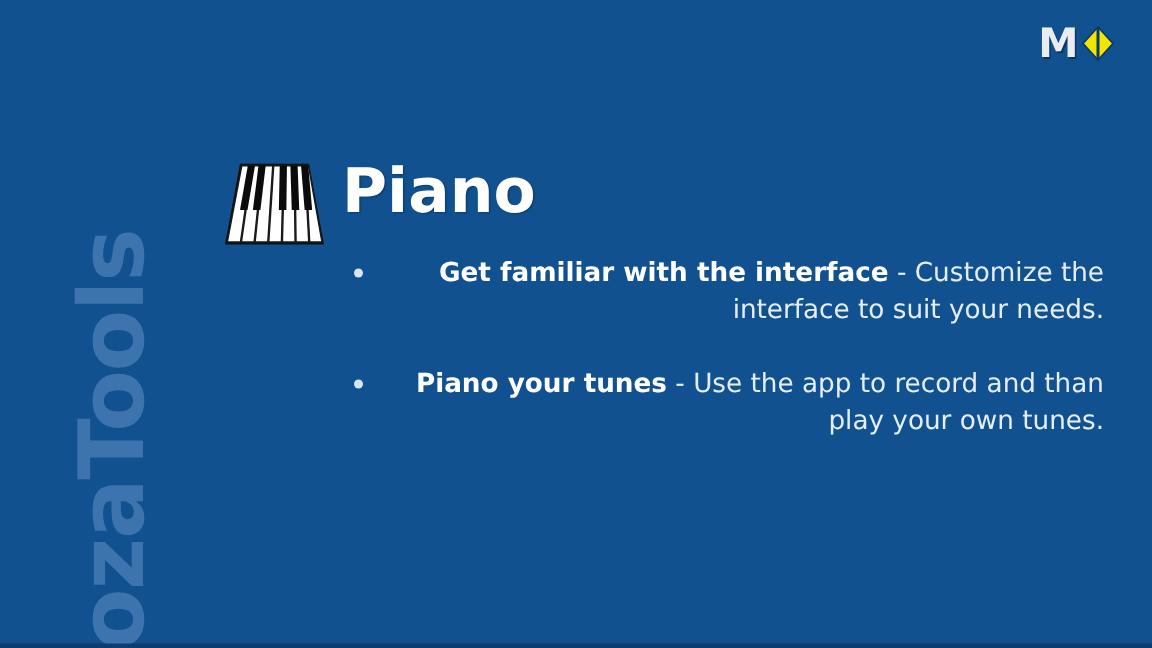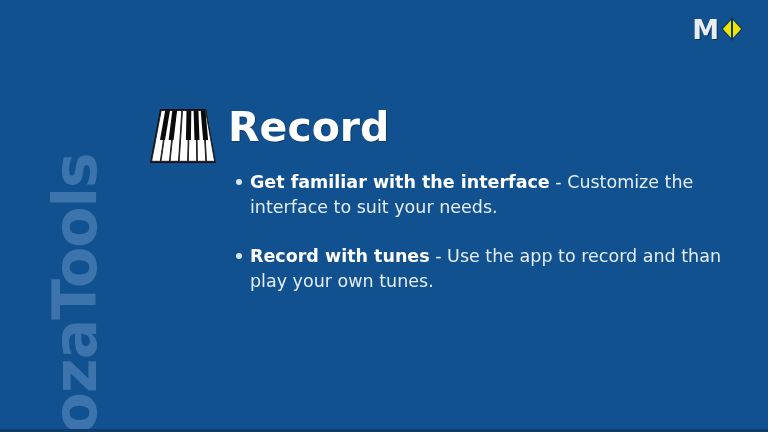--- a/index.html
+++ b/index.html
@@ -107,20 +107,21 @@
     letter-spacing: 0px;
     text-shadow: 1px 1px 1px rgba(0,0,0,0.25);
   }
 
   
   #bullets {
     position: absolute;
     left: 236px;
     top: 170px;
     width: 500px;
+    text-align: right;
   }
   .bullet-row {
     display: flex;
     align-items: flex-start;
     margin-bottom: 24px;
   }
   .bullet-dot {
     flex: 0 0 auto;
     width: 6px;
     height: 6px;
@@ -177,31 +178,31 @@
       <g fill="#0B0B0B">
         <polygon points="15.2,1.5 20.0,1.5 15.0,31.0 10.0,31.0"></polygon>
         <polygon points="22.3,1.5 27.1,1.5 23.6,31.0 18.6,31.0"></polygon>
         <polygon points="36.5,1.5 41.3,1.5 40.9,31.0 35.9,31.0"></polygon>
         <polygon points="43.6,1.5 48.4,1.5 49.5,31.0 44.5,31.0"></polygon>
         <polygon points="50.7,1.5 55.5,1.5 58.1,31.0 53.1,31.0"></polygon>
       </g>
     </svg>
   </div>
 
-  <div id="title">Record</div>
+  <div id="title">Piano</div>
 
   <div id="bullets">
 
     <div class="bullet-row">
       <span class="bullet-dot"></span>
       <span class="bullet-text"><span class="lead">Get familiar with the interface</span><span> - Customize the interface to suit your needs.</span></span>
     </div>
 
     <div class="bullet-row">
       <span class="bullet-dot"></span>
-      <span class="bullet-text"><span class="lead">Record with tunes</span><span> - Use the app to record and than play your own tunes.</span></span>
+      <span class="bullet-text"><span class="lead">Piano your tunes</span><span> - Use the app to record and than play your own tunes.</span></span>
     </div>
 
   </div>
 
   <div id="bottom-edge"></div>
 
 </div>
 
 </body></html>

